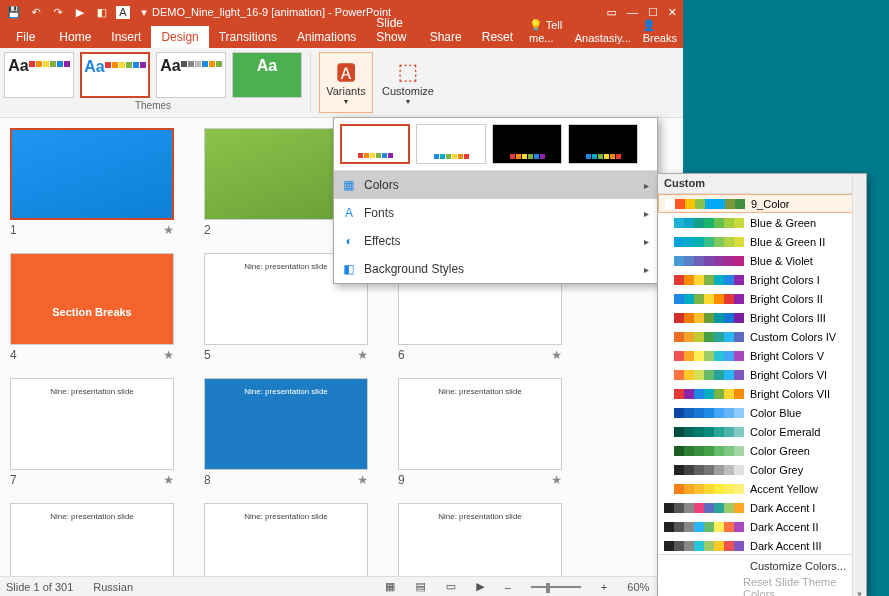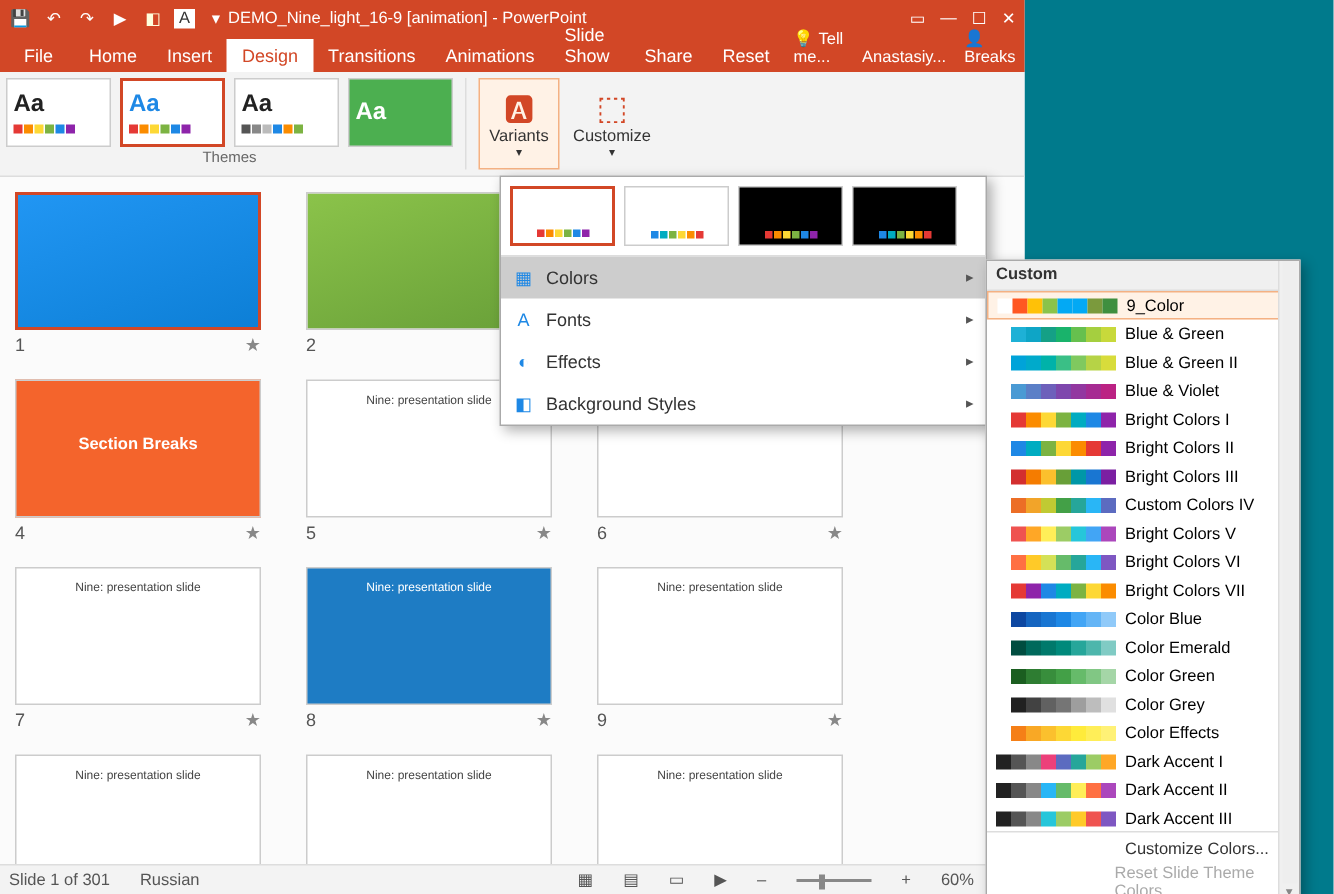--- a/index.html
+++ b/index.html
@@ -12,21 +12,21 @@
 .titlebar .winbtns { display: flex; gap: 10px; }
 .tabs { height: 24px; background: #d24726; display: flex; align-items: flex-end; color: #fff; font-size: 12px; padding-left: 6px; }
 .tabs .tab { padding: 4px 10px; cursor: pointer; }
 .tabs .tab.active { background: #fff; color: #d24726; }
 .tabs .tab.file { padding-right: 14px; }
 .tabs .filler { flex: 1; }
 .tabs .tell,.tabs .user,.tabs .share{font-size:11px;padding:4px 6px;}
 .ribbon { height: 70px; background: #f3f3f3; border-bottom: 1px solid #ddd; display: flex; align-items: stretch; padding: 4px; gap: 8px; }
 .theme-group{display:flex;flex-direction:column;align-items:center;}
 .theme-row{display:flex;gap:6px;}
-.theme-thumb{width:70px;height:46px;border:1px solid #ccc;background:#fff;display:flex;flex-direction:column;justify-content:center;align-items:flex-start;padding:4px;position:relative;}
+.theme-thumb{width:70px;height:46px;border:1px solid #ccc;background:#fff;display:flex;flex-direction:row;justify-content:center;align-items:flex-start;padding:4px;position:relative;}
 .theme-thumb .aa{font-size:16px;font-weight:bold;}
 .theme-thumb .swatches{display:flex;gap:1px;margin-top:4px;}
 .theme-thumb .swatches span{width:6px;height:6px;}
 .theme-thumb.blue{border:2px solid #d24726;}
 .theme-thumb.green{background:#4caf50;}
 .theme-thumb .aa.blue-text{color:#1e88e5;}
 .theme-thumb .aa.dark{color:#222;}
 .group-label{font-size:10px;color:#666;text-align:left;margin-top:2px;}
 .ribbon-btn{width:54px;display:flex;flex-direction:column;align-items:center;justify-content:center;font-size:11px;color:#333;border:1px solid transparent;padding:2px;}
 .ribbon-btn.active{border:1px solid #f4b183;background:#fff2e6;}
@@ -36,21 +36,21 @@
 .slide-thumb{width:164px;height:92px;border:1px solid #ccc;background:#fff;position:relative;overflow:hidden;}
 .slide-thumb.selected{border:2px solid #d24726;}
 .slide-thumb.blue-bg{background:linear-gradient(160deg,#2196f3,#0d7fd6);}
 .slide-thumb.green-bg{background:linear-gradient(160deg,#8bc34a,#689f38);}
 .slide-thumb.orange-bg{background:#f4642c;}
 .slide-thumb.blue2-bg{background:#1e7cc4;}
 .slide-num-row{display:flex;justify-content:space-between;font-size:12px;color:#555;margin-top:3px;}
 .slide-num-row .star{color:#888;}
 .mini-title{font-size:8px;color:#444;text-align:center;padding-top:8px;}
 .mini-title.white{color:#fff;}
-.sb-text{color:#fff;font-size:11px;text-align:center;padding-top:36px;font-weight:bold;}
+.sb-text{color:#fff;font-size:11px;text-align:center;padding-top:52px;font-weight:bold;}
 .statusbar{height:20px;background:#f3f3f3;border-top:1px solid #ddd;font-size:11px;color:#555;display:flex;align-items:center;padding:0 6px;gap:20px;}
 .statusbar .sp{flex:1;}
 
 .variants-panel{position:absolute;left:333px;top:117px;width:325px;background:#fff;border:1px solid #aaa;box-shadow:3px 3px 8px rgba(0,0,0,.3);z-index:5;}
 .variants-thumbs{display:flex;gap:6px;padding:6px;}
 .var-thumb{width:70px;height:40px;border:1px solid #ccc;display:flex;align-items:flex-end;justify-content:center;padding-bottom:4px;}
 .var-thumb.sel{border:2px solid #d24726;}
 .var-thumb .sw{display:flex;gap:1px;}
 .var-thumb .sw span{width:5px;height:5px;}
 .var-thumb.dark{background:#000;}
@@ -544,21 +544,21 @@
         <div class="sw">
           <span style="background: rgb(255, 255, 255);"></span>
           <span style="background: rgb(245, 127, 23);"></span>
           <span style="background: rgb(249, 168, 37);"></span>
           <span style="background: rgb(251, 192, 45);"></span>
           <span style="background: rgb(253, 216, 53);"></span>
           <span style="background: rgb(255, 235, 59);"></span>
           <span style="background: rgb(255, 238, 88);"></span>
           <span style="background: rgb(255, 241, 118);"></span>
         </div>
-        <span>Color Effects</span>
+        <span>Accent Yellow</span>
       </div>
       <div class="row">
         <div class="sw">
           <span style="background: rgb(34, 34, 34);"></span>
           <span style="background: rgb(85, 85, 85);"></span>
           <span style="background: rgb(136, 136, 136);"></span>
           <span style="background: rgb(236, 64, 122);"></span>
           <span style="background: rgb(92, 107, 192);"></span>
           <span style="background: rgb(38, 166, 154);"></span>
           <span style="background: rgb(156, 204, 101);"></span>

